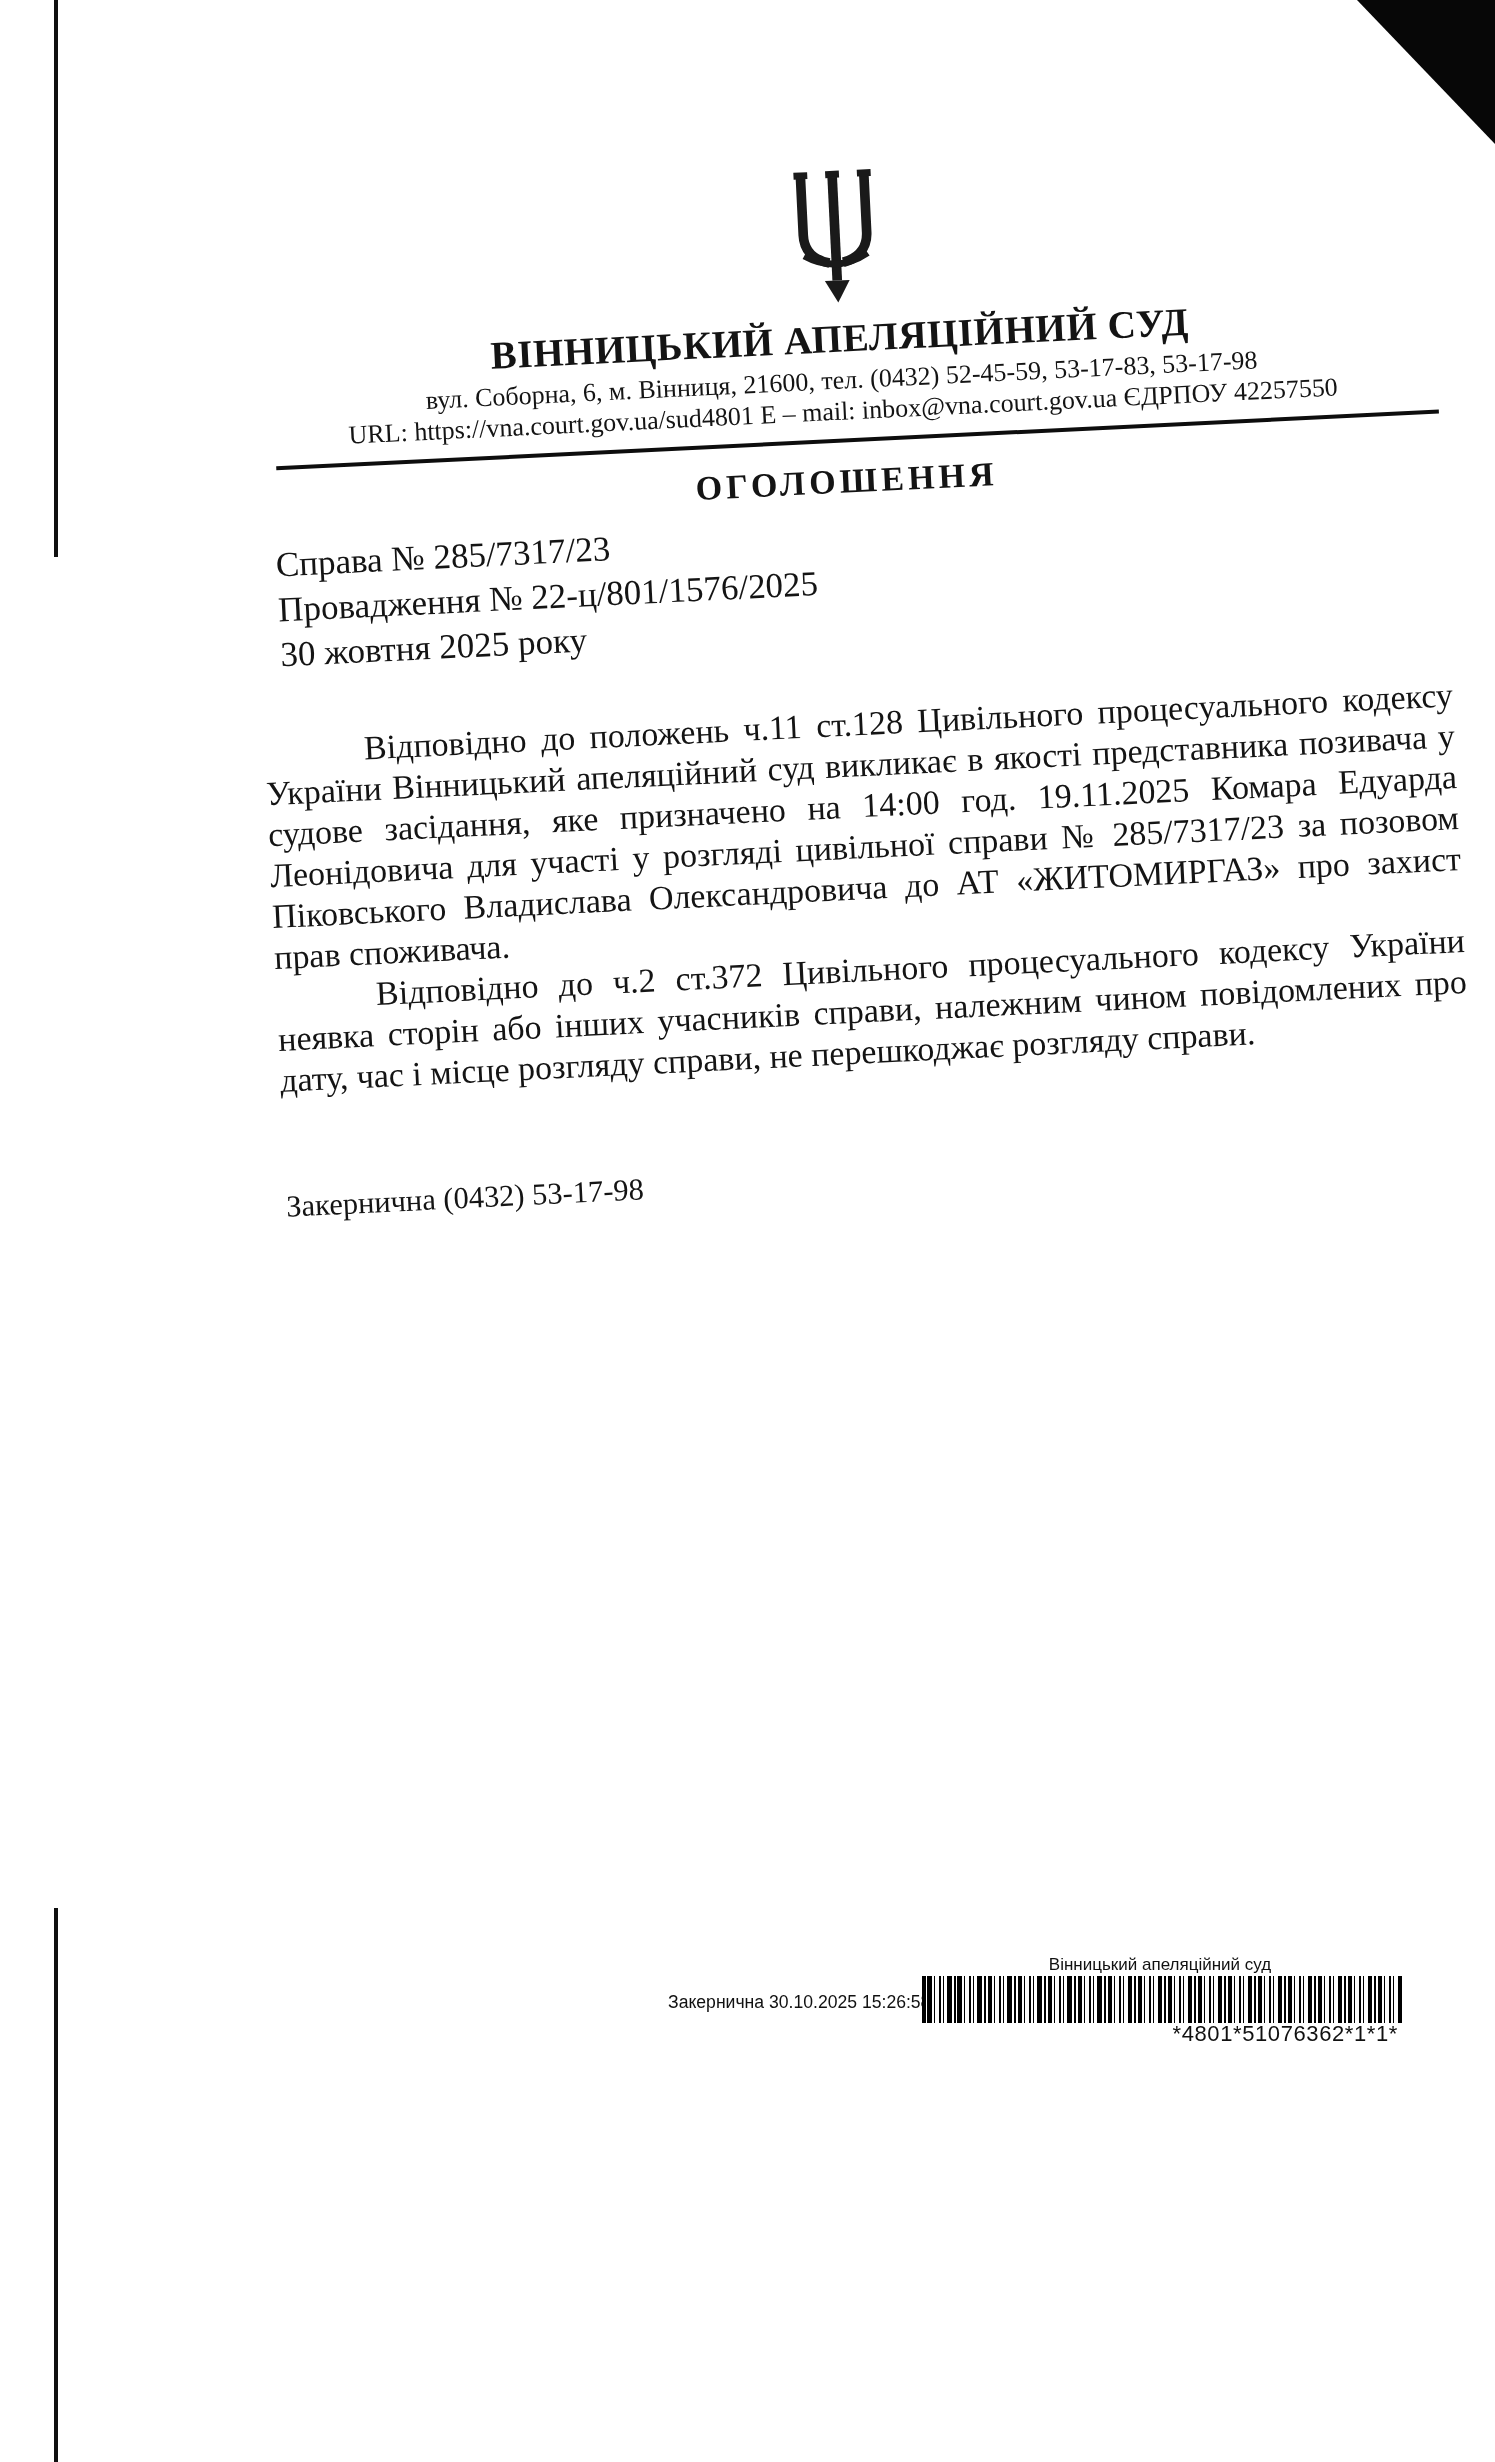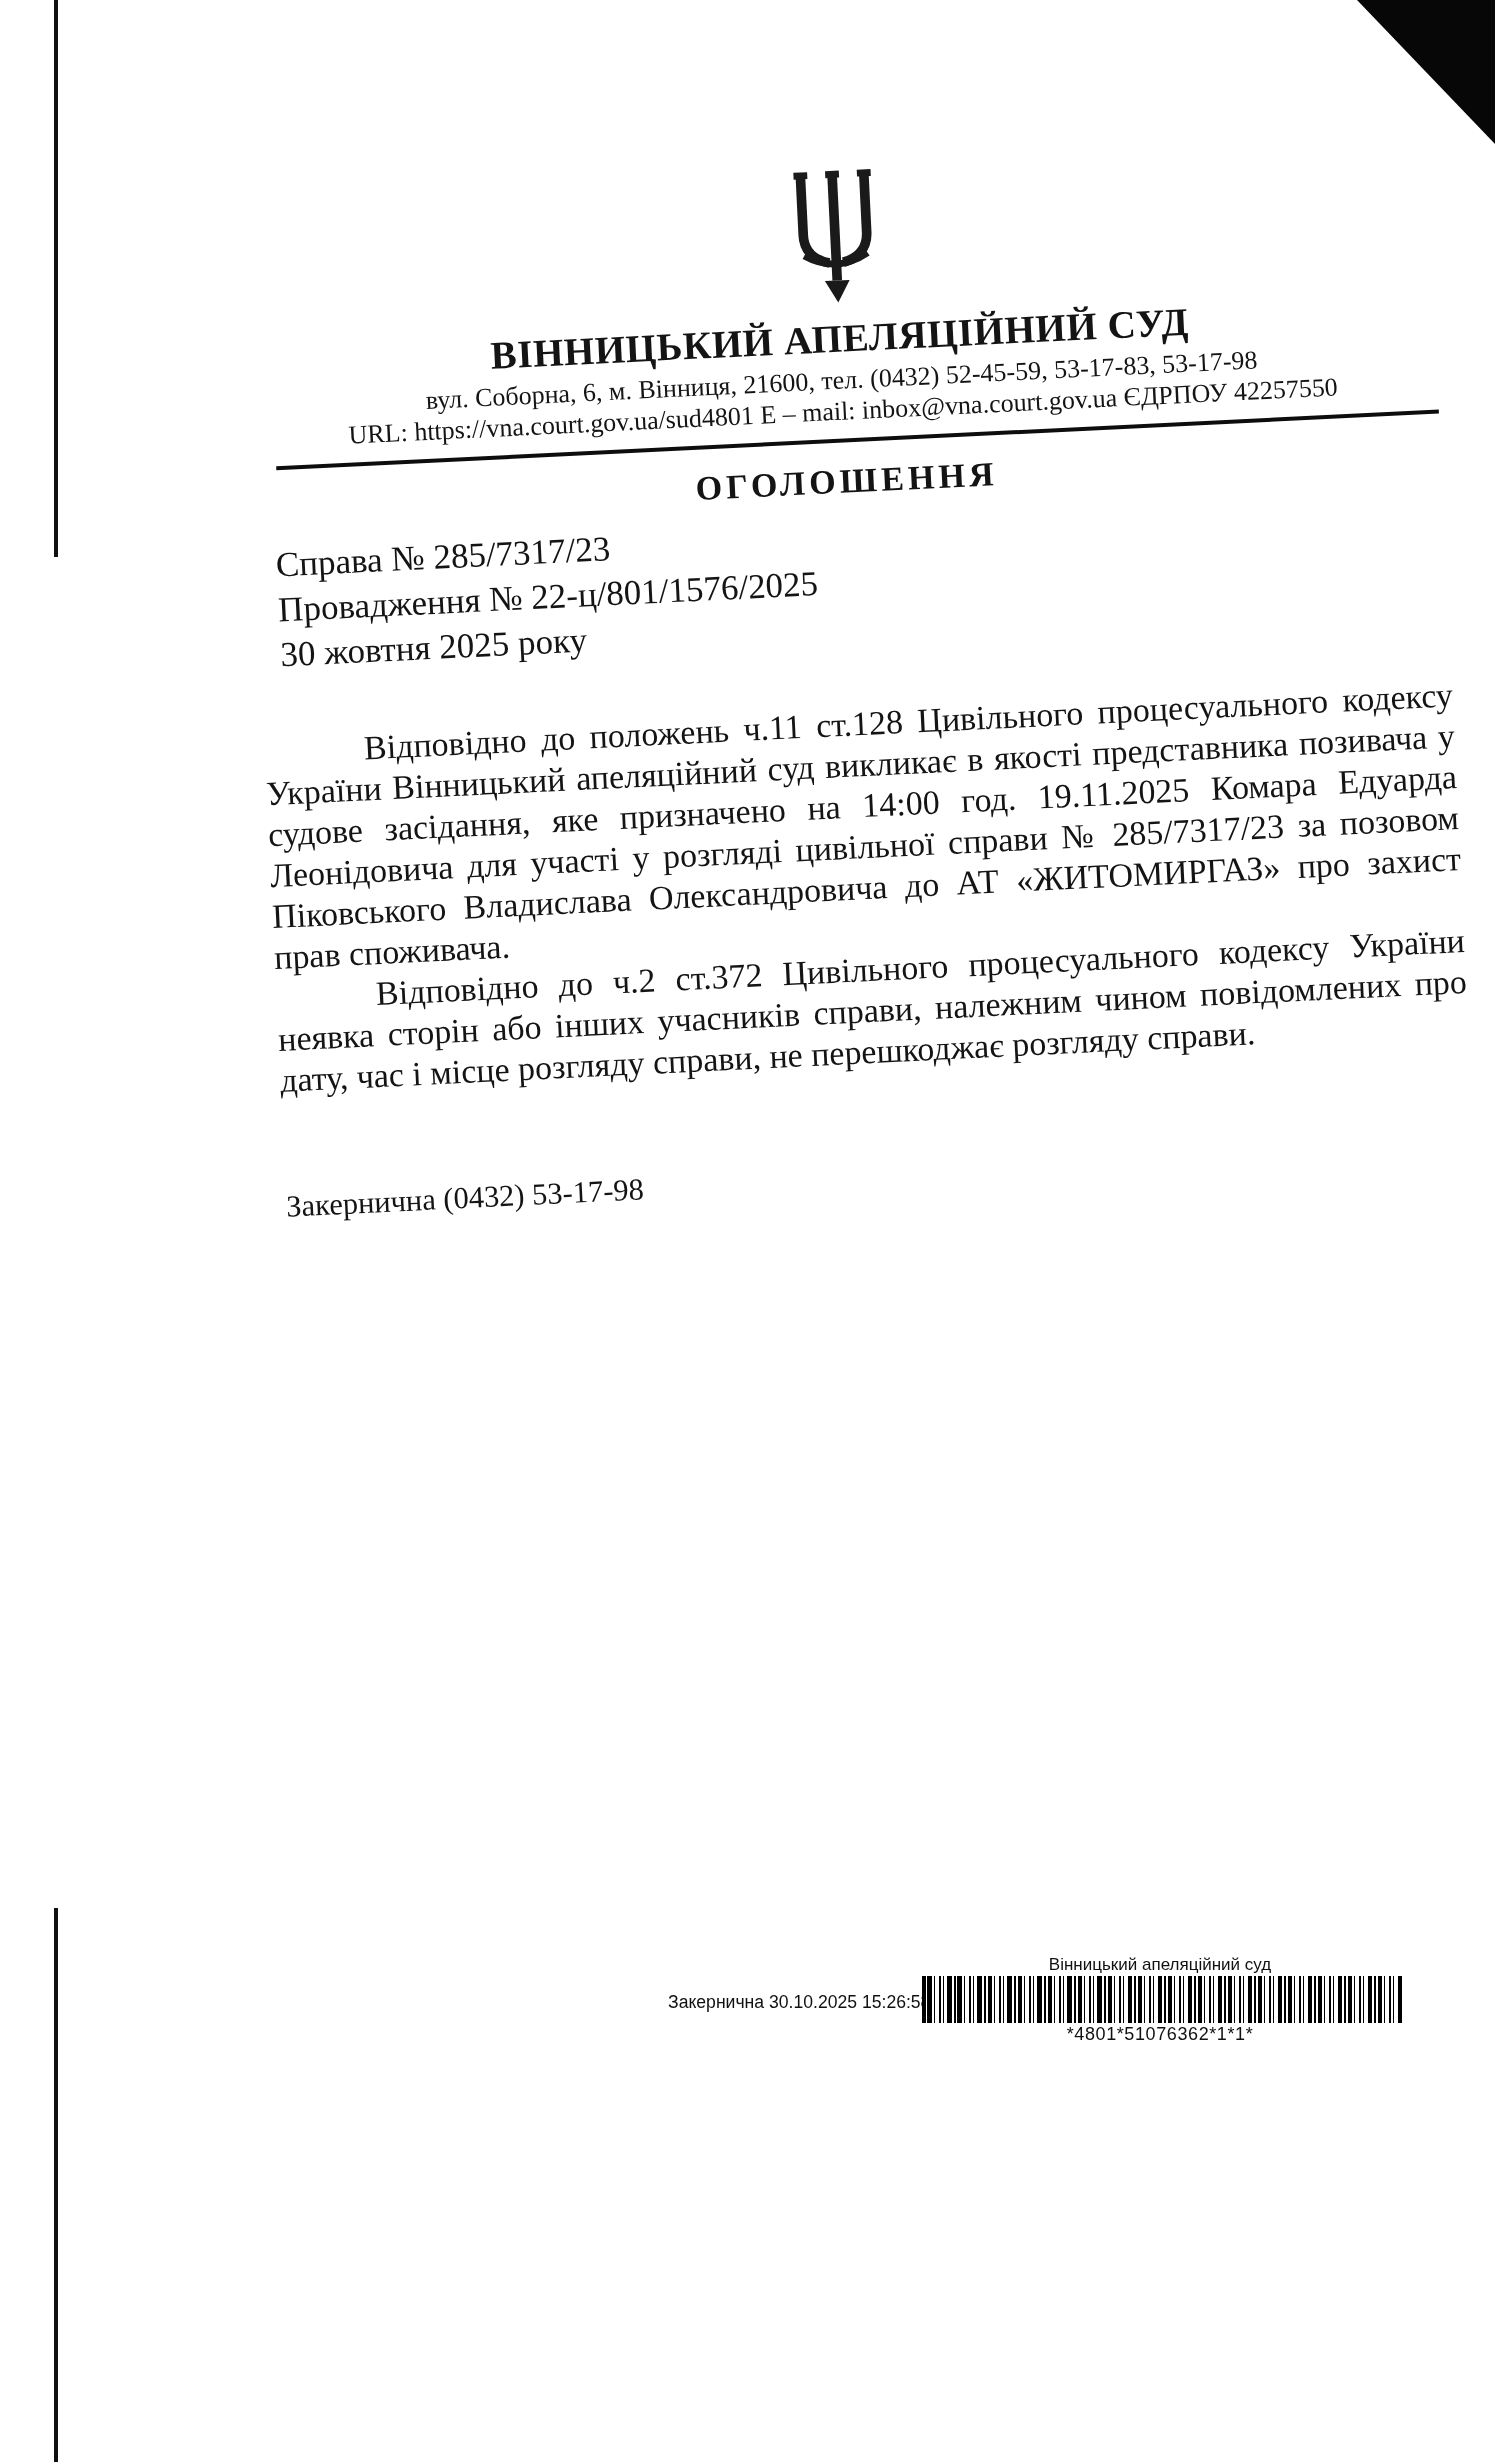--- a/index.html
+++ b/index.html
@@ -66,21 +66,21 @@
       #fff 7.6px,#fff 10px,
       #000 10px,#000 11px,
       #fff 11px,#fff 14.7px,
       #000 14.7px,#000 17px,
       #fff 17px,#fff 19px,
       #000 19px,#000 20px,
       #fff 20px,#fff 23.5px,
       #000 23.5px,#000 27.6px,
       #fff 27.6px,#fff 30px);
   }
-  .bc-bottom{font-size:18px;line-height:22px;letter-spacing:0.6px;}
+  .bc-bottom{font-size:22px;line-height:22px;letter-spacing:0.6px;text-align:right;}
 </style>
 </head>
 <body>
 
 <div class="page">
 
   <div class="scan-corner"></div>
   <div class="edge-line top"></div>
   <div class="edge-line bottom"></div>
 

